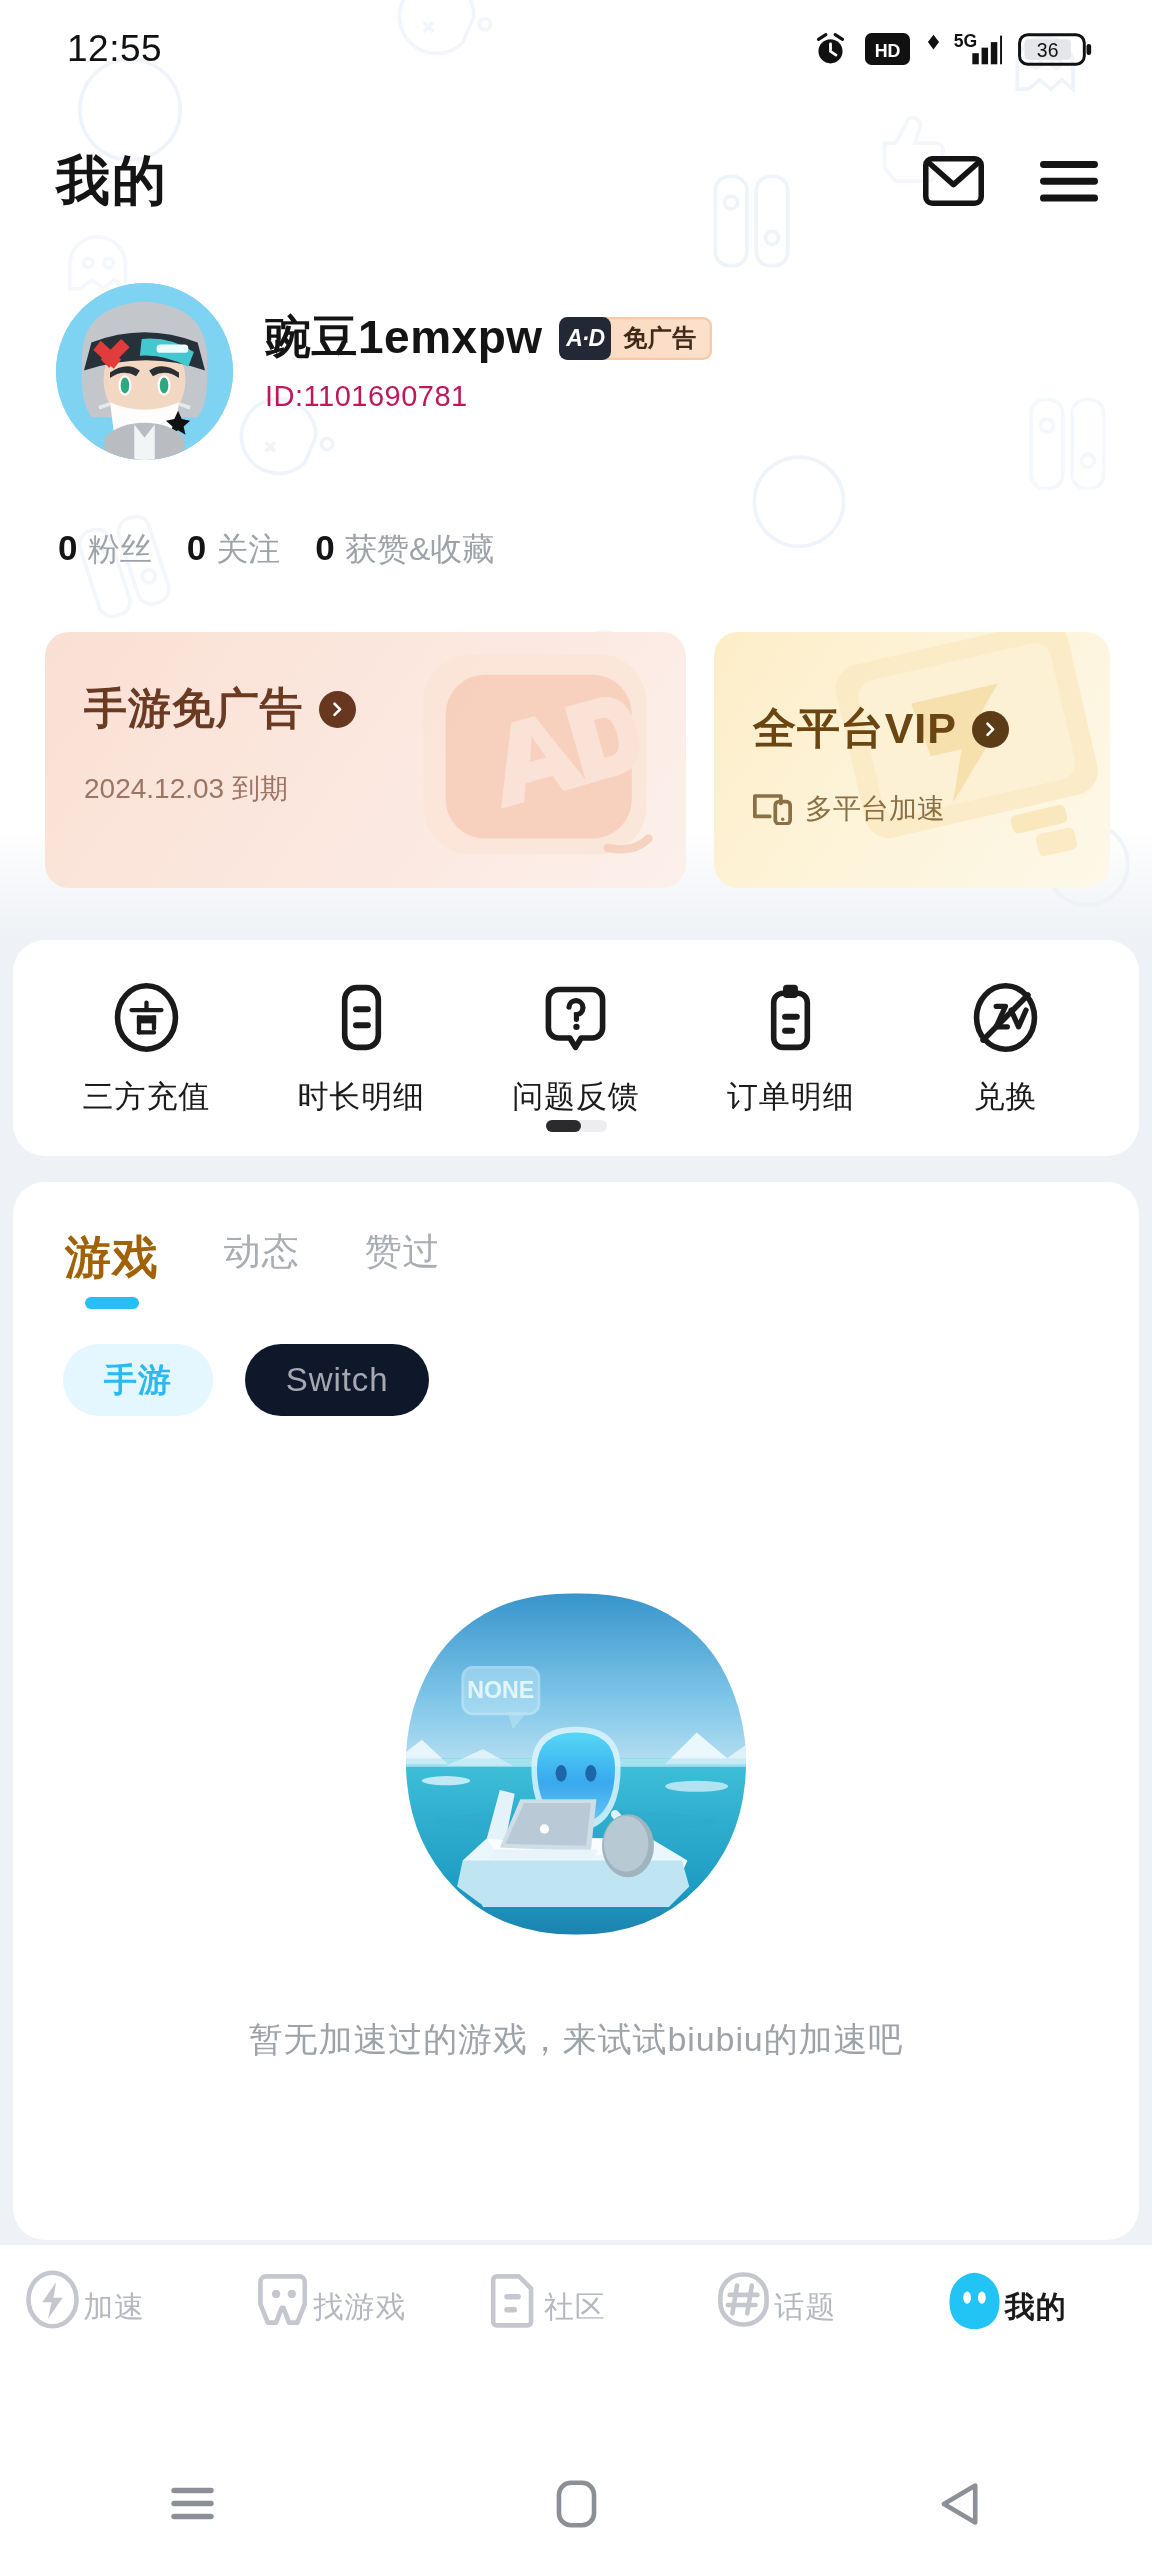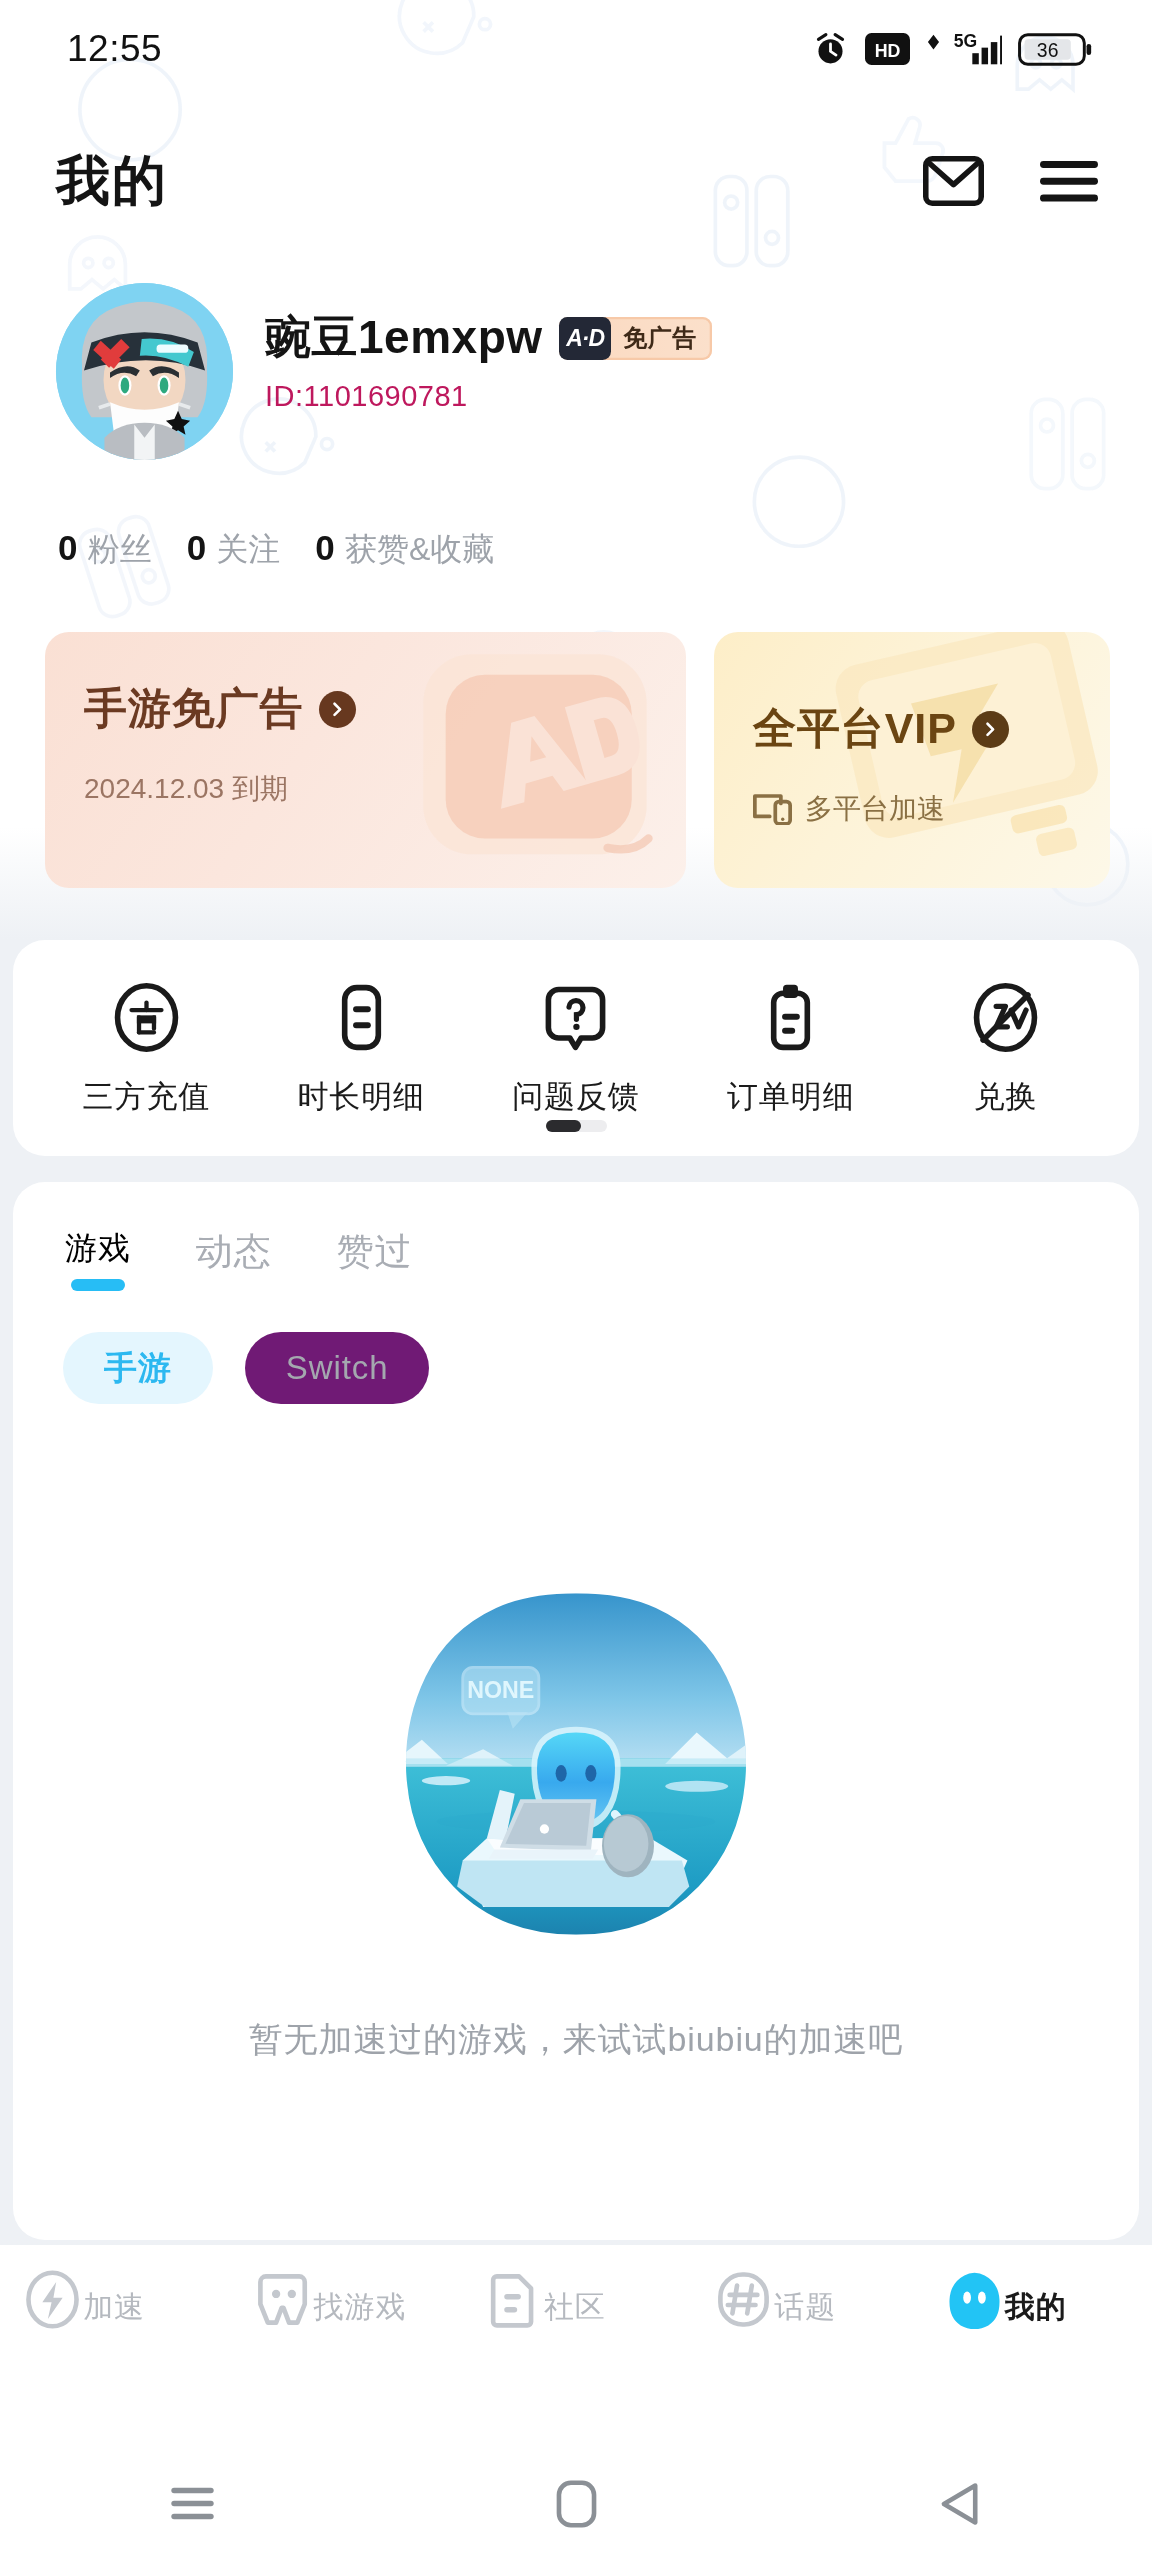--- a/index.html
+++ b/index.html
@@ -140,33 +140,33 @@
   #page-dots .thumb { position:absolute; left:0; top:0; width:35px; height:12px; border-radius:6.5px; background:#2b2b2e; }
 
   
   #content-card {
     position:absolute; left:13px; top:1182px; width:1126px; height:1058px;
     background:#fff; border-radius:32px;
   }
   #tabs { display:flex; align-items:flex-start; gap:65px; padding:45px 0 0 52px; }
   .tab { position:relative; padding-bottom:20.4px; }
   .tab-label { font-size:37px; color:#a9adb4; letter-spacing:0.9px; }
-  .tab.active .tab-label { font-size:32px; font-weight:400; color:#000000; }
+  .tab.active .tab-label { font-size:46px; font-weight:700; color:#a16207; }
   .tab-underline {
     position:absolute; left:50%; transform:translateX(-50%); bottom:0;
     width:54px; height:12px; border-radius:6.5px; background:#27bdf5;
   }
   #chips { display:flex; gap:32px; padding:35px 0 0 50px; }
   .chip {
     height:72px; padding:0 41px; border-radius:36px;
     display:flex; align-items:center; justify-content:center;
     font-size:33px; letter-spacing:0.9px;
   }
   .chip.on { background:#e4f6fe; color:#2cb8f0; font-weight:700; }
-  .chip.off { background:#701a75; color:#a4a8af; }
+  .chip.off { background:#0f172a; color:#a4a8af; }
 
   
   #empty {
     position:absolute; left:0; right:0; top:400px;
     display:flex; flex-direction:column; align-items:center;
   }
   #empty-art { width:372px; height:390px; }
   #empty-text { margin-top:45px; font-size:34px; color:#9ea3aa; letter-spacing:0.9px; }
 
   

